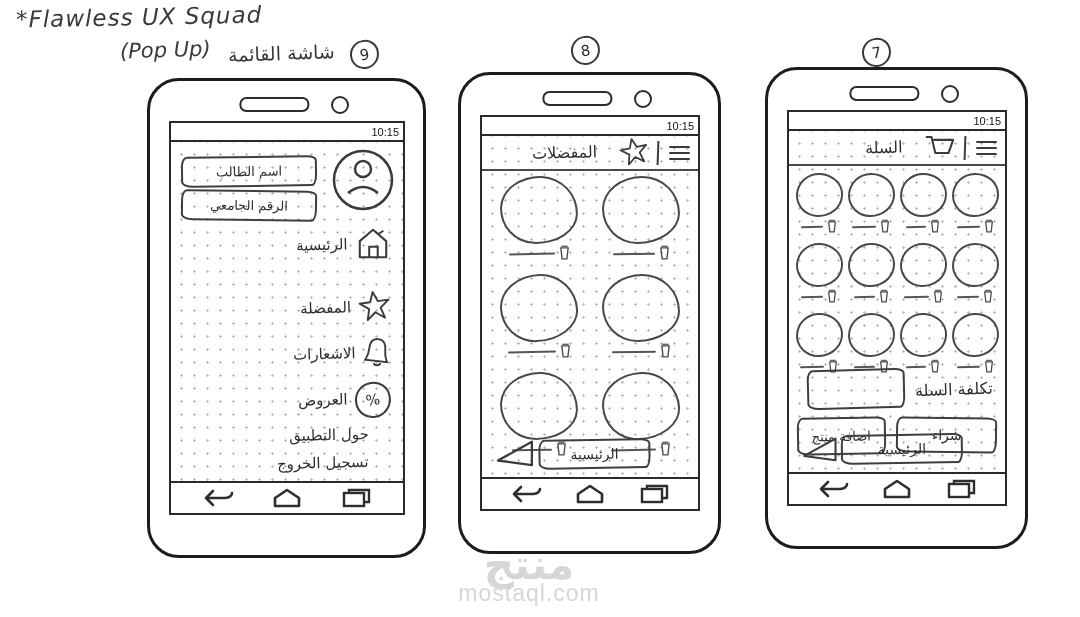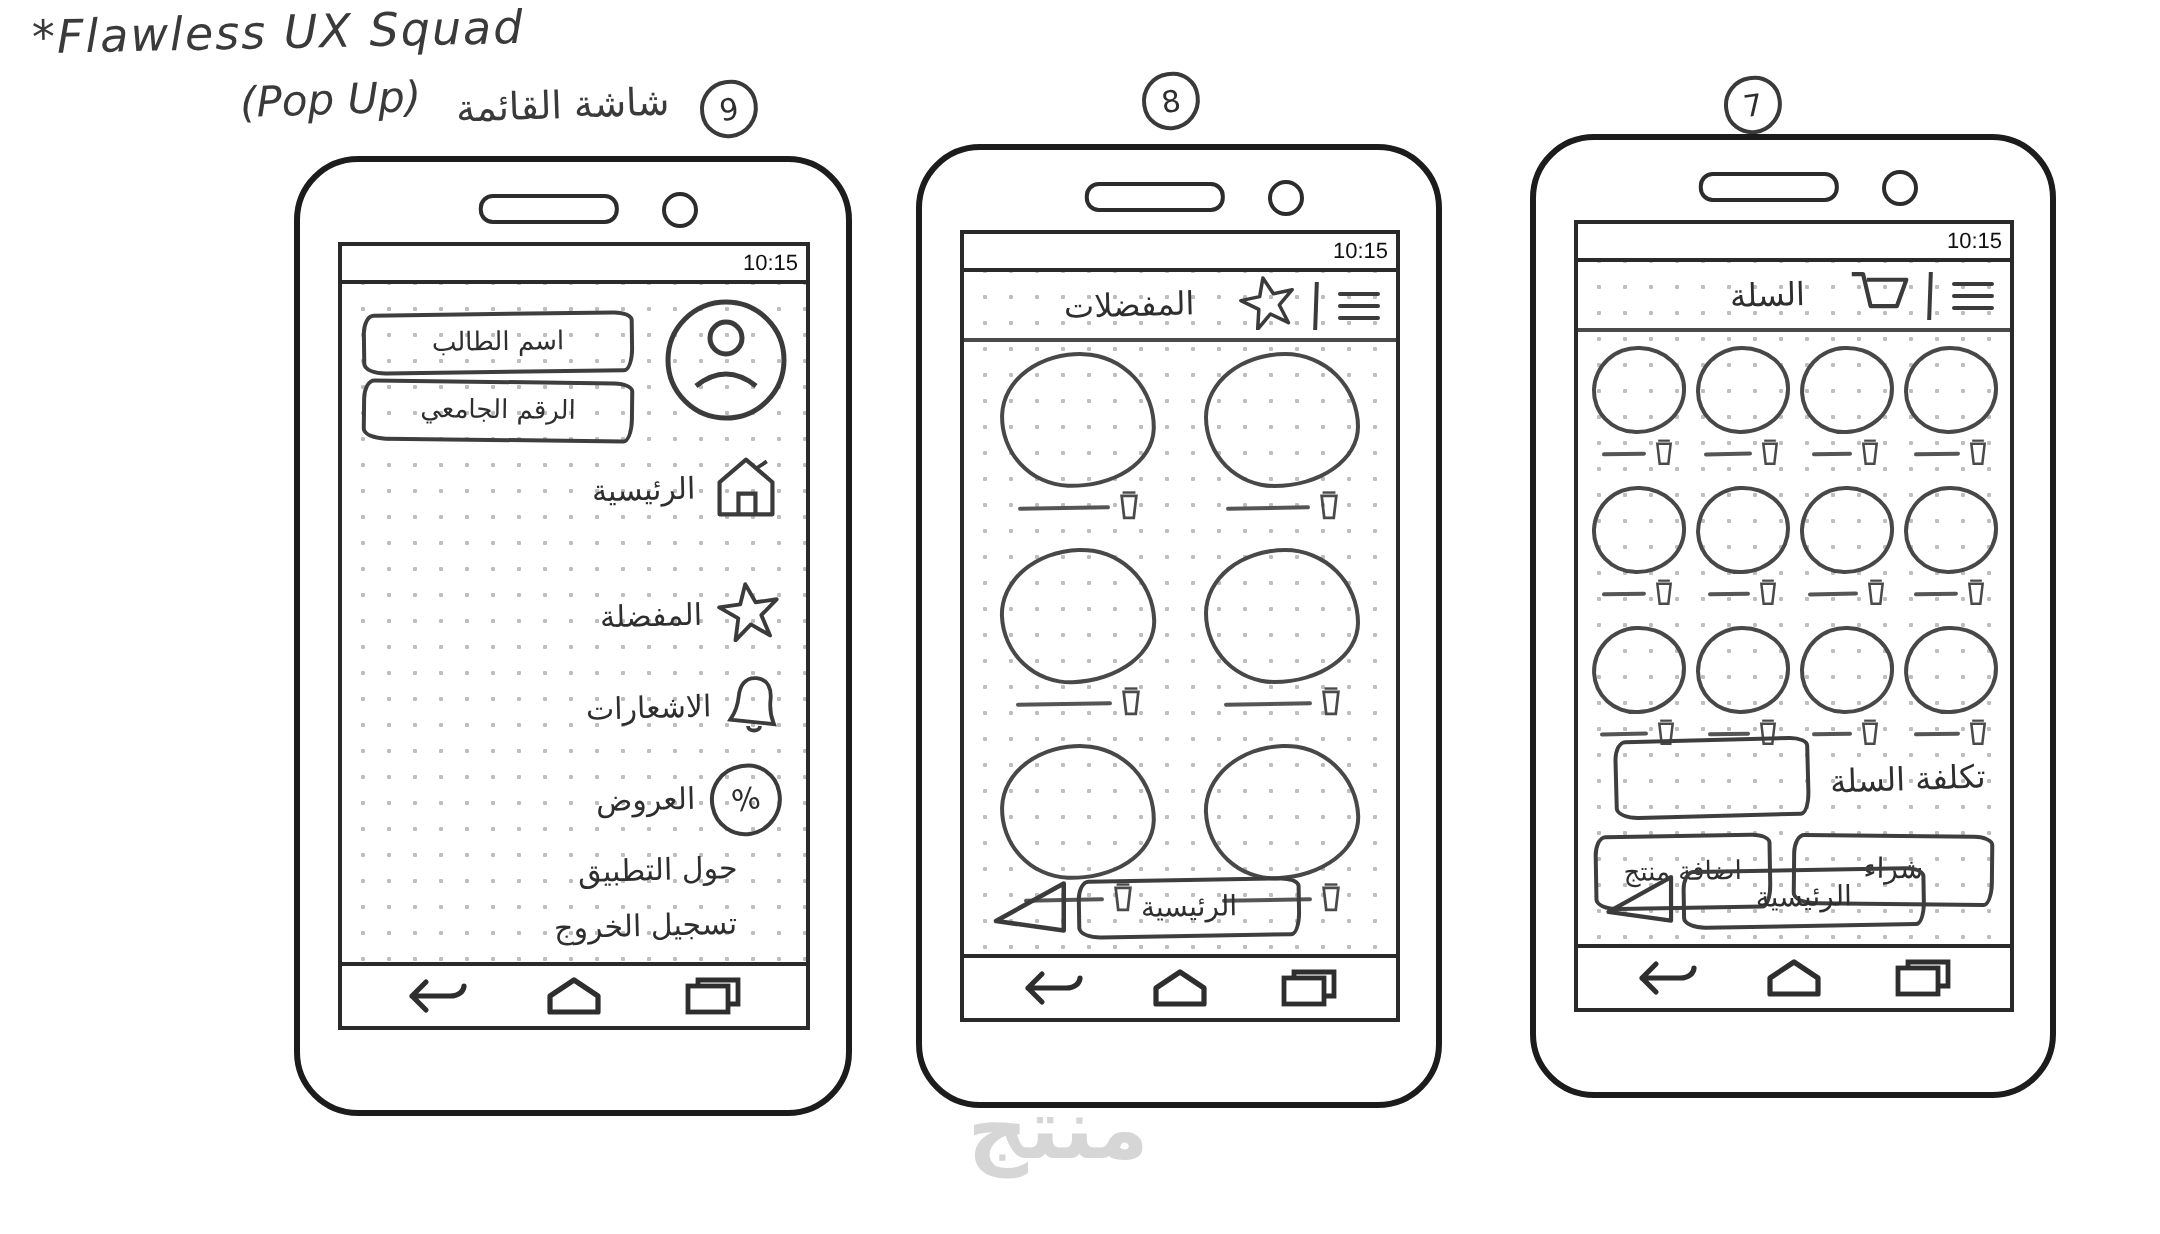--- a/index.html
+++ b/index.html
@@ -472,15 +472,16 @@
               <rect x="5" y="5" width="20" height="13" fill="none" stroke="#2e2e2e" stroke-width="2.4"></rect>
               <path d="M10 5 V2 H30 V14 H25" fill="none" stroke="#2e2e2e" stroke-width="2.4"></path>
             </svg>
         </span>
       </div>
     </div>
   </div>
 
   <div class="watermark">
     <div class="wm-ar">منتج</div>
+    <div class="wm-domain">mostaql.com</div>
   </div>
 
 </div>
 
 </body></html>

